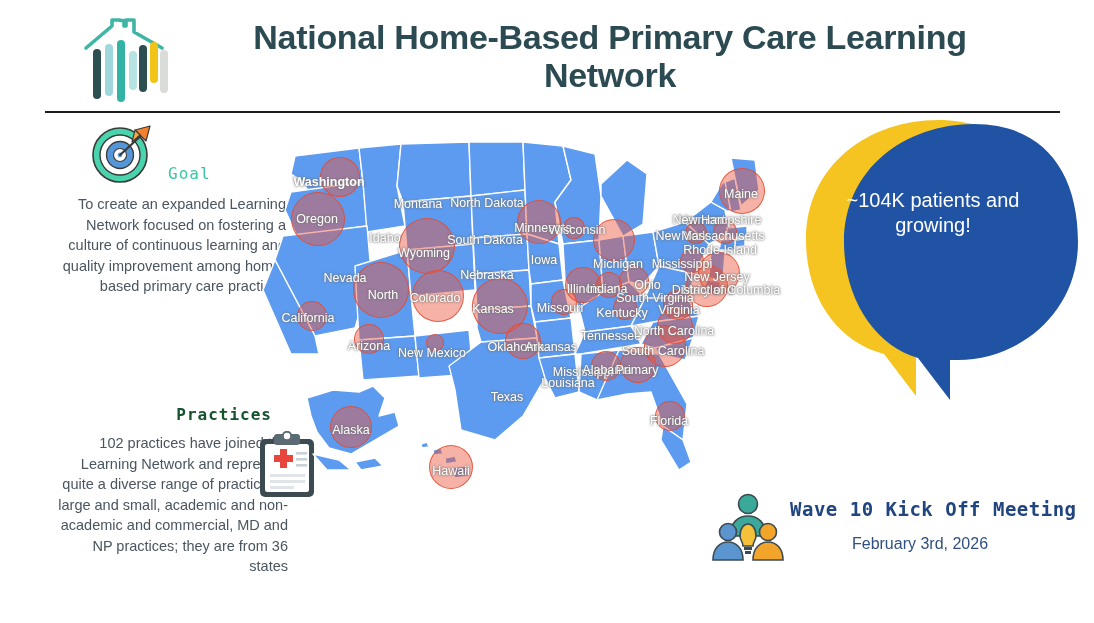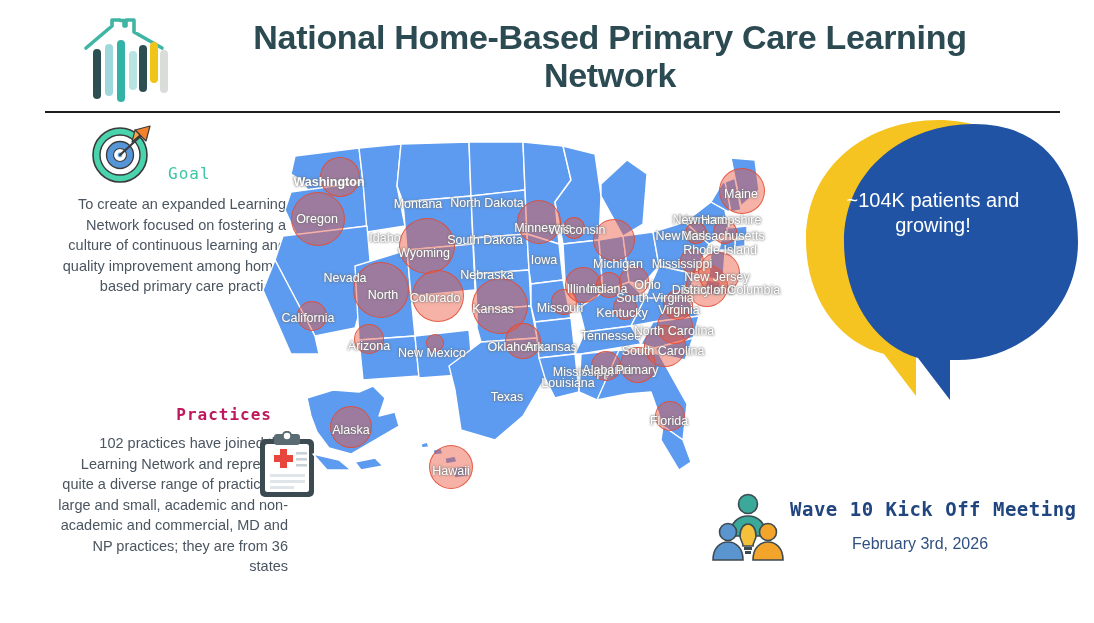--- a/index.html
+++ b/index.html
@@ -27,21 +27,21 @@
   }
   #goal-text{
     position:absolute;left:0px;top:72px;width:228px;text-align:right;
     font-size:14.5px;color:#4a5560;line-height:1.42;
   }
 
   #practices-block{position:absolute;left:52px;top:405px;width:236px;}
   #practices-label{
     position:absolute;right:16px;top:0px;
     font-family:"DejaVu Sans Mono","Liberation Mono",monospace;
-    font-size:16px;font-weight:bold;color:#be185d;letter-spacing:1px;
+    font-size:16px;font-weight:bold;color:#14532d;letter-spacing:1px;
   }
   #practices-text{
     position:absolute;left:0px;top:28px;width:236px;text-align:right;
     font-size:14.5px;color:#4a5560;line-height:1.42;
   }
   #clipboard-icon{position:absolute;left:256px;top:431px;width:62px;height:68px;}
 
   
   #map-wrap{position:absolute;left:255px;top:140px;width:520px;height:360px;}
   #map-svg{position:absolute;left:0;top:0;}

